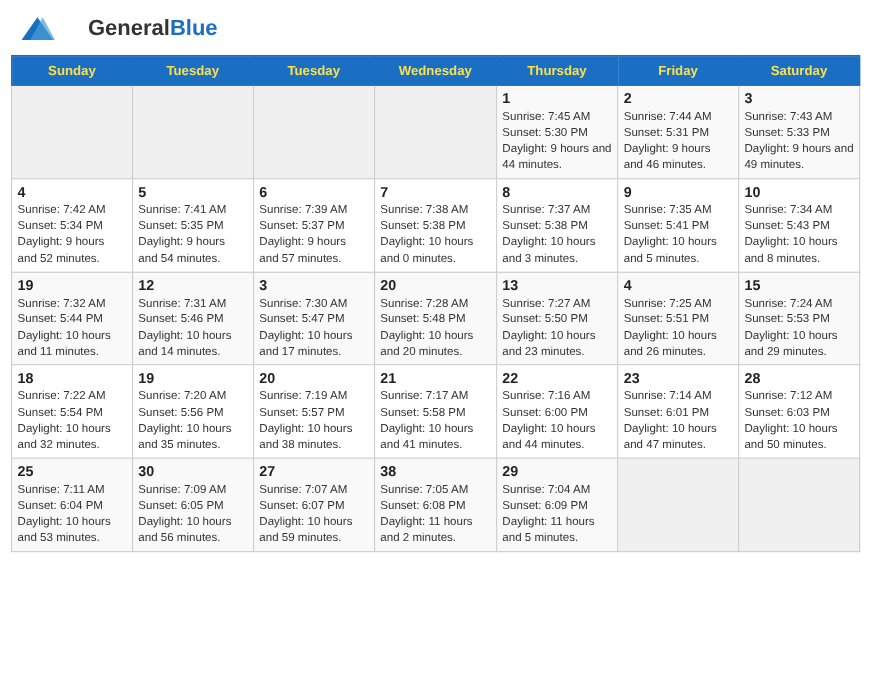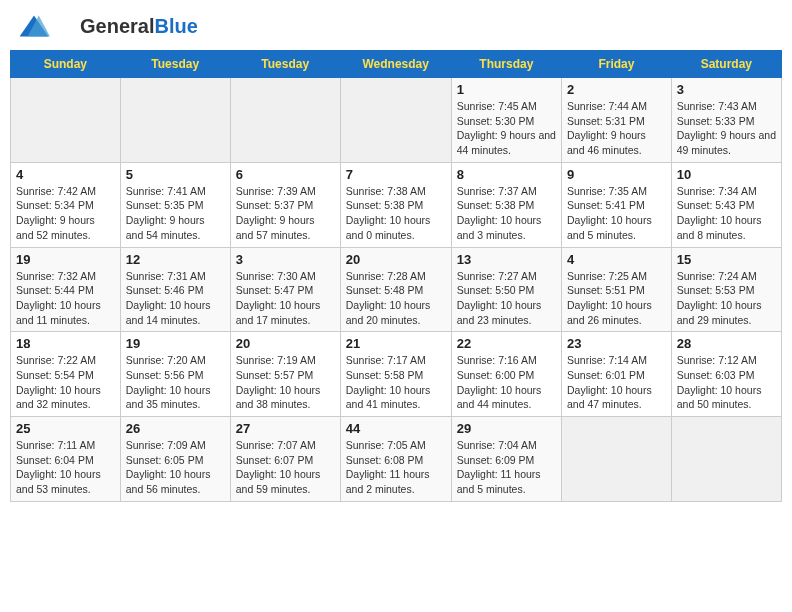--- a/index.html
+++ b/index.html
@@ -215,29 +215,29 @@
           <span class="day-number">28</span>
           <div class="day-info">Sunrise: 7:12 AM<br>Sunset: 6:03 PM<br>Daylight: 10 hours and 50 minutes.</div>
         </td>
       </tr>
       <tr>
         <td>
           <span class="day-number">25</span>
           <div class="day-info">Sunrise: 7:11 AM<br>Sunset: 6:04 PM<br>Daylight: 10 hours and 53 minutes.</div>
         </td>
         <td>
-          <span class="day-number">26</span>
+          <span class="day-number">30</span>
           <div class="day-info">Sunrise: 7:09 AM<br>Sunset: 6:05 PM<br>Daylight: 10 hours and 56 minutes.</div>
         </td>
         <td>
           <span class="day-number">27</span>
           <div class="day-info">Sunrise: 7:07 AM<br>Sunset: 6:07 PM<br>Daylight: 10 hours and 59 minutes.</div>
         </td>
         <td>
-          <span class="day-number">44</span>
+          <span class="day-number">38</span>
           <div class="day-info">Sunrise: 7:05 AM<br>Sunset: 6:08 PM<br>Daylight: 11 hours and 2 minutes.</div>
         </td>
         <td>
           <span class="day-number">29</span>
           <div class="day-info">Sunrise: 7:04 AM<br>Sunset: 6:09 PM<br>Daylight: 11 hours and 5 minutes.</div>
         </td>
         <td class="empty-cell"></td>
         <td class="empty-cell"></td>
       </tr>
     </tbody>

